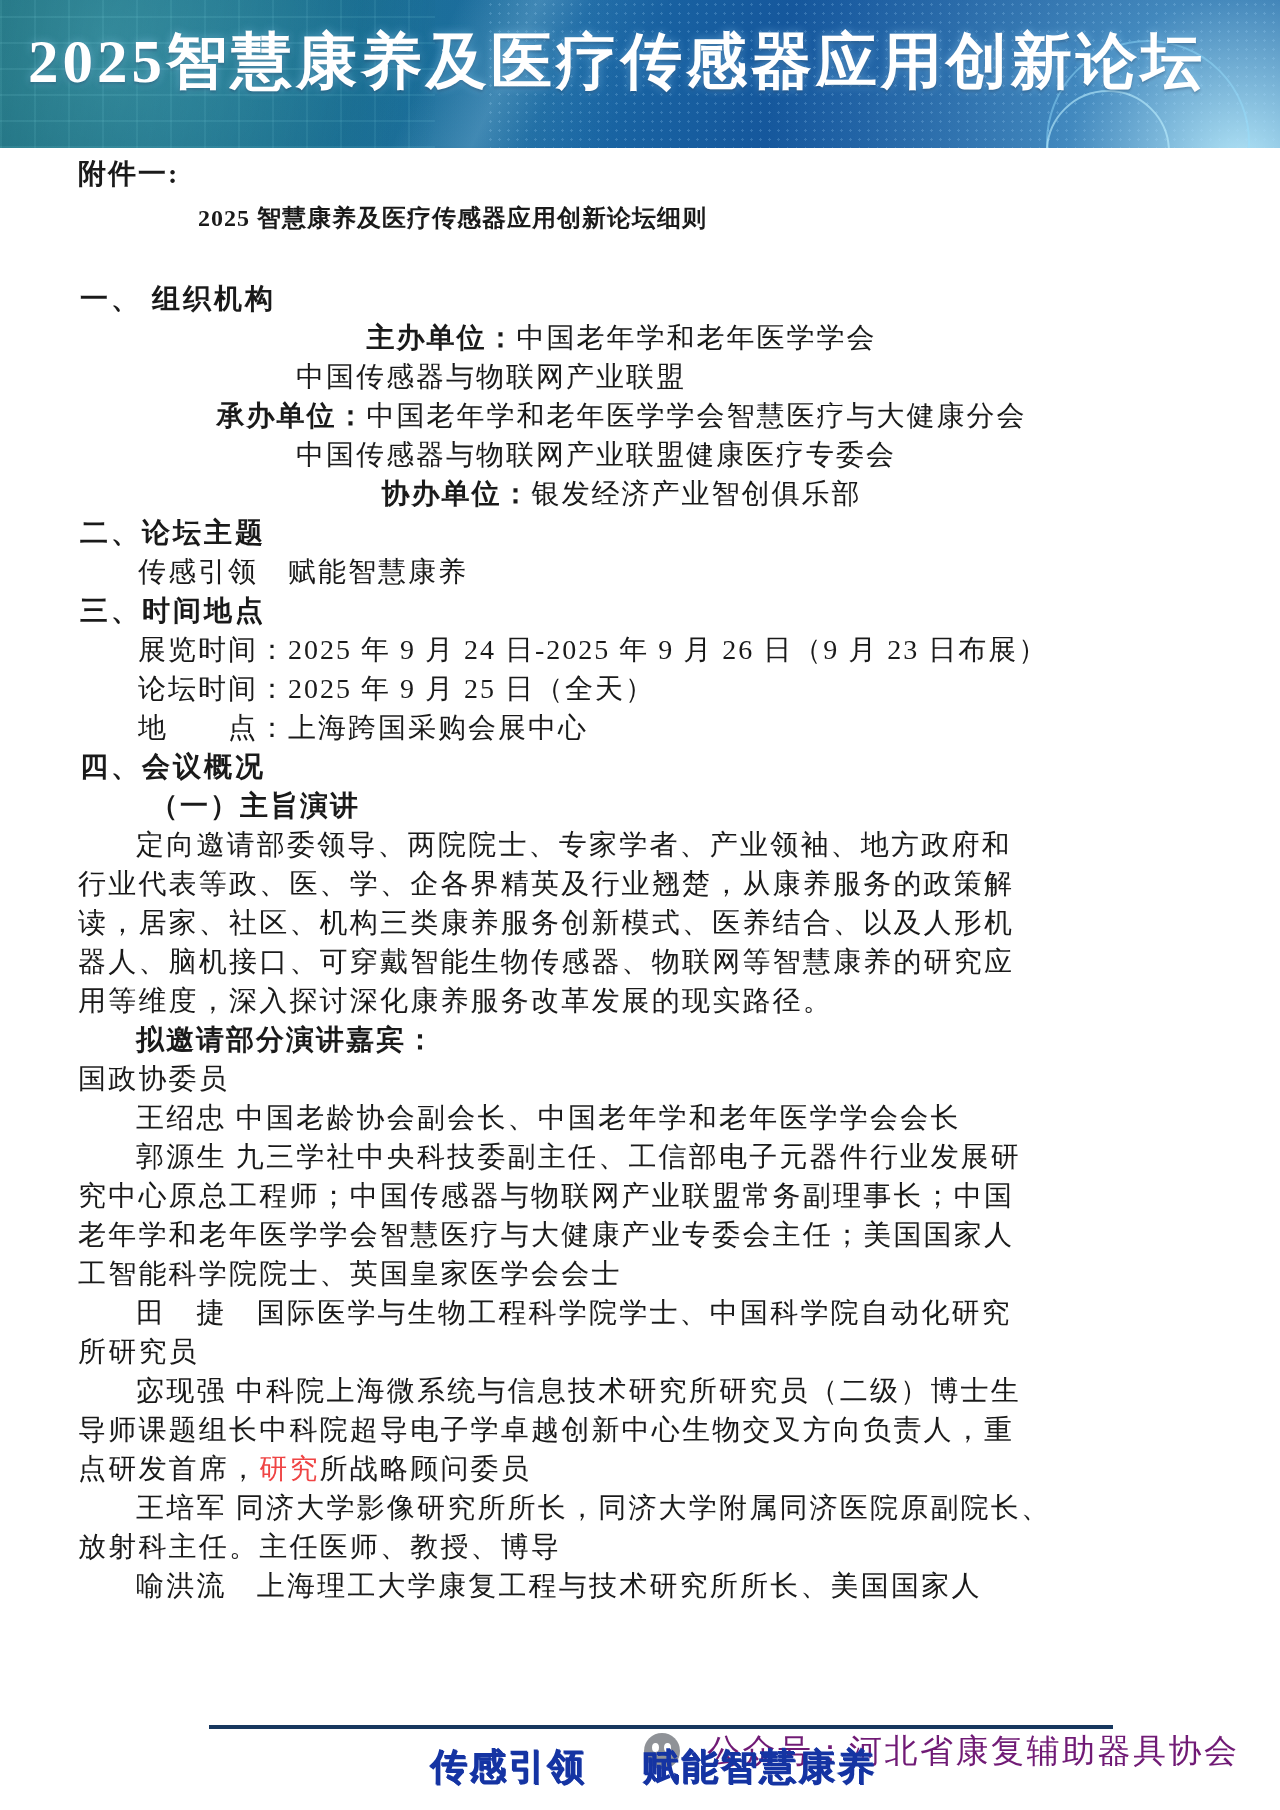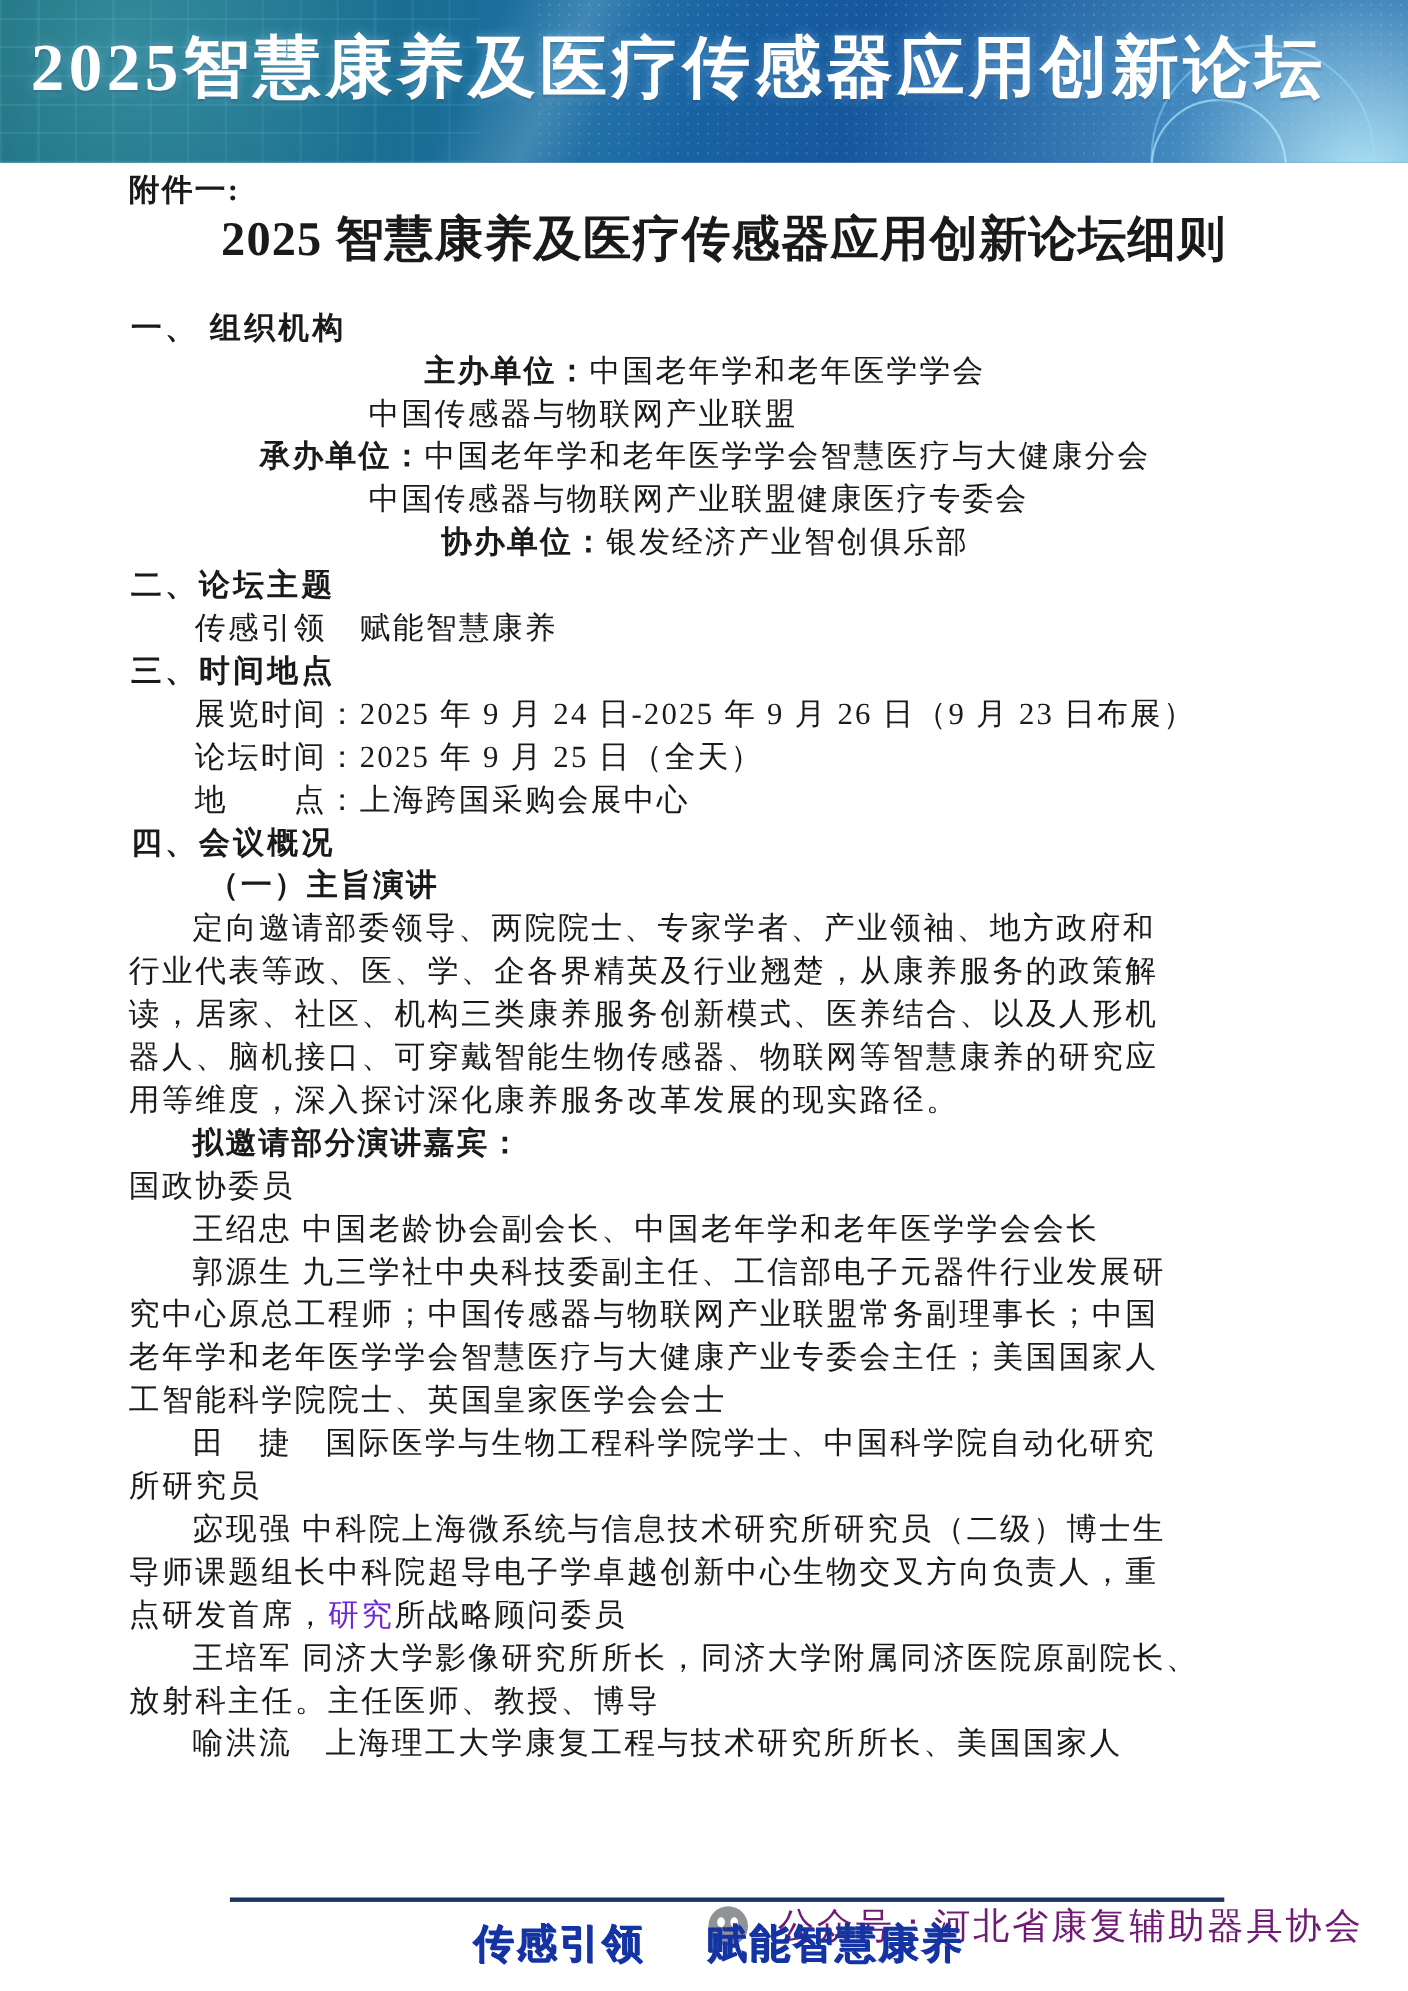--- a/index.html
+++ b/index.html
@@ -47,39 +47,39 @@
   .banner .arc2{width:120px;height:120px;right:110px;top:90px;border-color:rgba(190,240,255,.6);}
   .banner-title{
     position:absolute;left:28px;top:42%;transform:translateY(-50%);
     white-space:nowrap;
     font-size:61px;font-weight:bold;color:#ffffff;
     letter-spacing:4px;
     text-shadow:0 0 10px rgba(160,220,255,.45), 0 2px 3px rgba(0,30,60,.35);
   }
 
   
-  .doc{position:absolute;left:0;top:148px;width:1280px;padding:0 175px 0 117px;box-sizing:border-box;}
+  .doc{position:absolute;left:0;top:148px;width:1280px;padding:0 175px 0 78px;box-sizing:border-box;}
   .line{height:39px;line-height:39px;white-space:nowrap;font-size:28px;}
   .line span{display:inline;}
   .attach{margin-top:6px;font-weight:bold;letter-spacing:2px;}
   .doc-title{
-    height:46px;line-height:46px;margin-left:84px;margin-top:2px;
-    font-size:44px;font-weight:bold;letter-spacing:1px;white-space:nowrap;
+    height:46px;line-height:46px;margin-left:120px;margin-top:2px;
+    font-size:24px;font-weight:bold;letter-spacing:1px;white-space:nowrap;
   }
   .lines{margin-top:38px;}
   .h1{font-weight:bold;margin-left:2px;letter-spacing:3px;}
   .label{margin-left:60px;letter-spacing:2px;text-align:center;}
   .label .b{font-weight:bold;}
   .cont{margin-left:218px;letter-spacing:2px;}
   .plain60{margin-left:60px;letter-spacing:2px;}
   .sub{font-weight:bold;margin-left:72px;letter-spacing:2px;}
   .indent{margin-left:58px;letter-spacing:2.2px;}
   .flush{margin-left:0;letter-spacing:2.2px;}
   .boldindent{font-weight:bold;margin-left:58px;letter-spacing:2px;}
-  .link{color:#6d28d9;}
+  .link{color:#ef4444;}
 
   
   .divider{position:absolute;left:209px;top:1725px;width:904px;height:4px;background:#17375e;}
   .watermark{
     position:absolute;left:644px;top:1732px;height:38px;
     display:flex;align-items:center;z-index:1;
     color:#701a75;font-size:33px;letter-spacing:2.5px;white-space:nowrap;
     font-family:"Liberation Sans","DejaVu Sans",sans-serif;
     text-align:right;
   }

